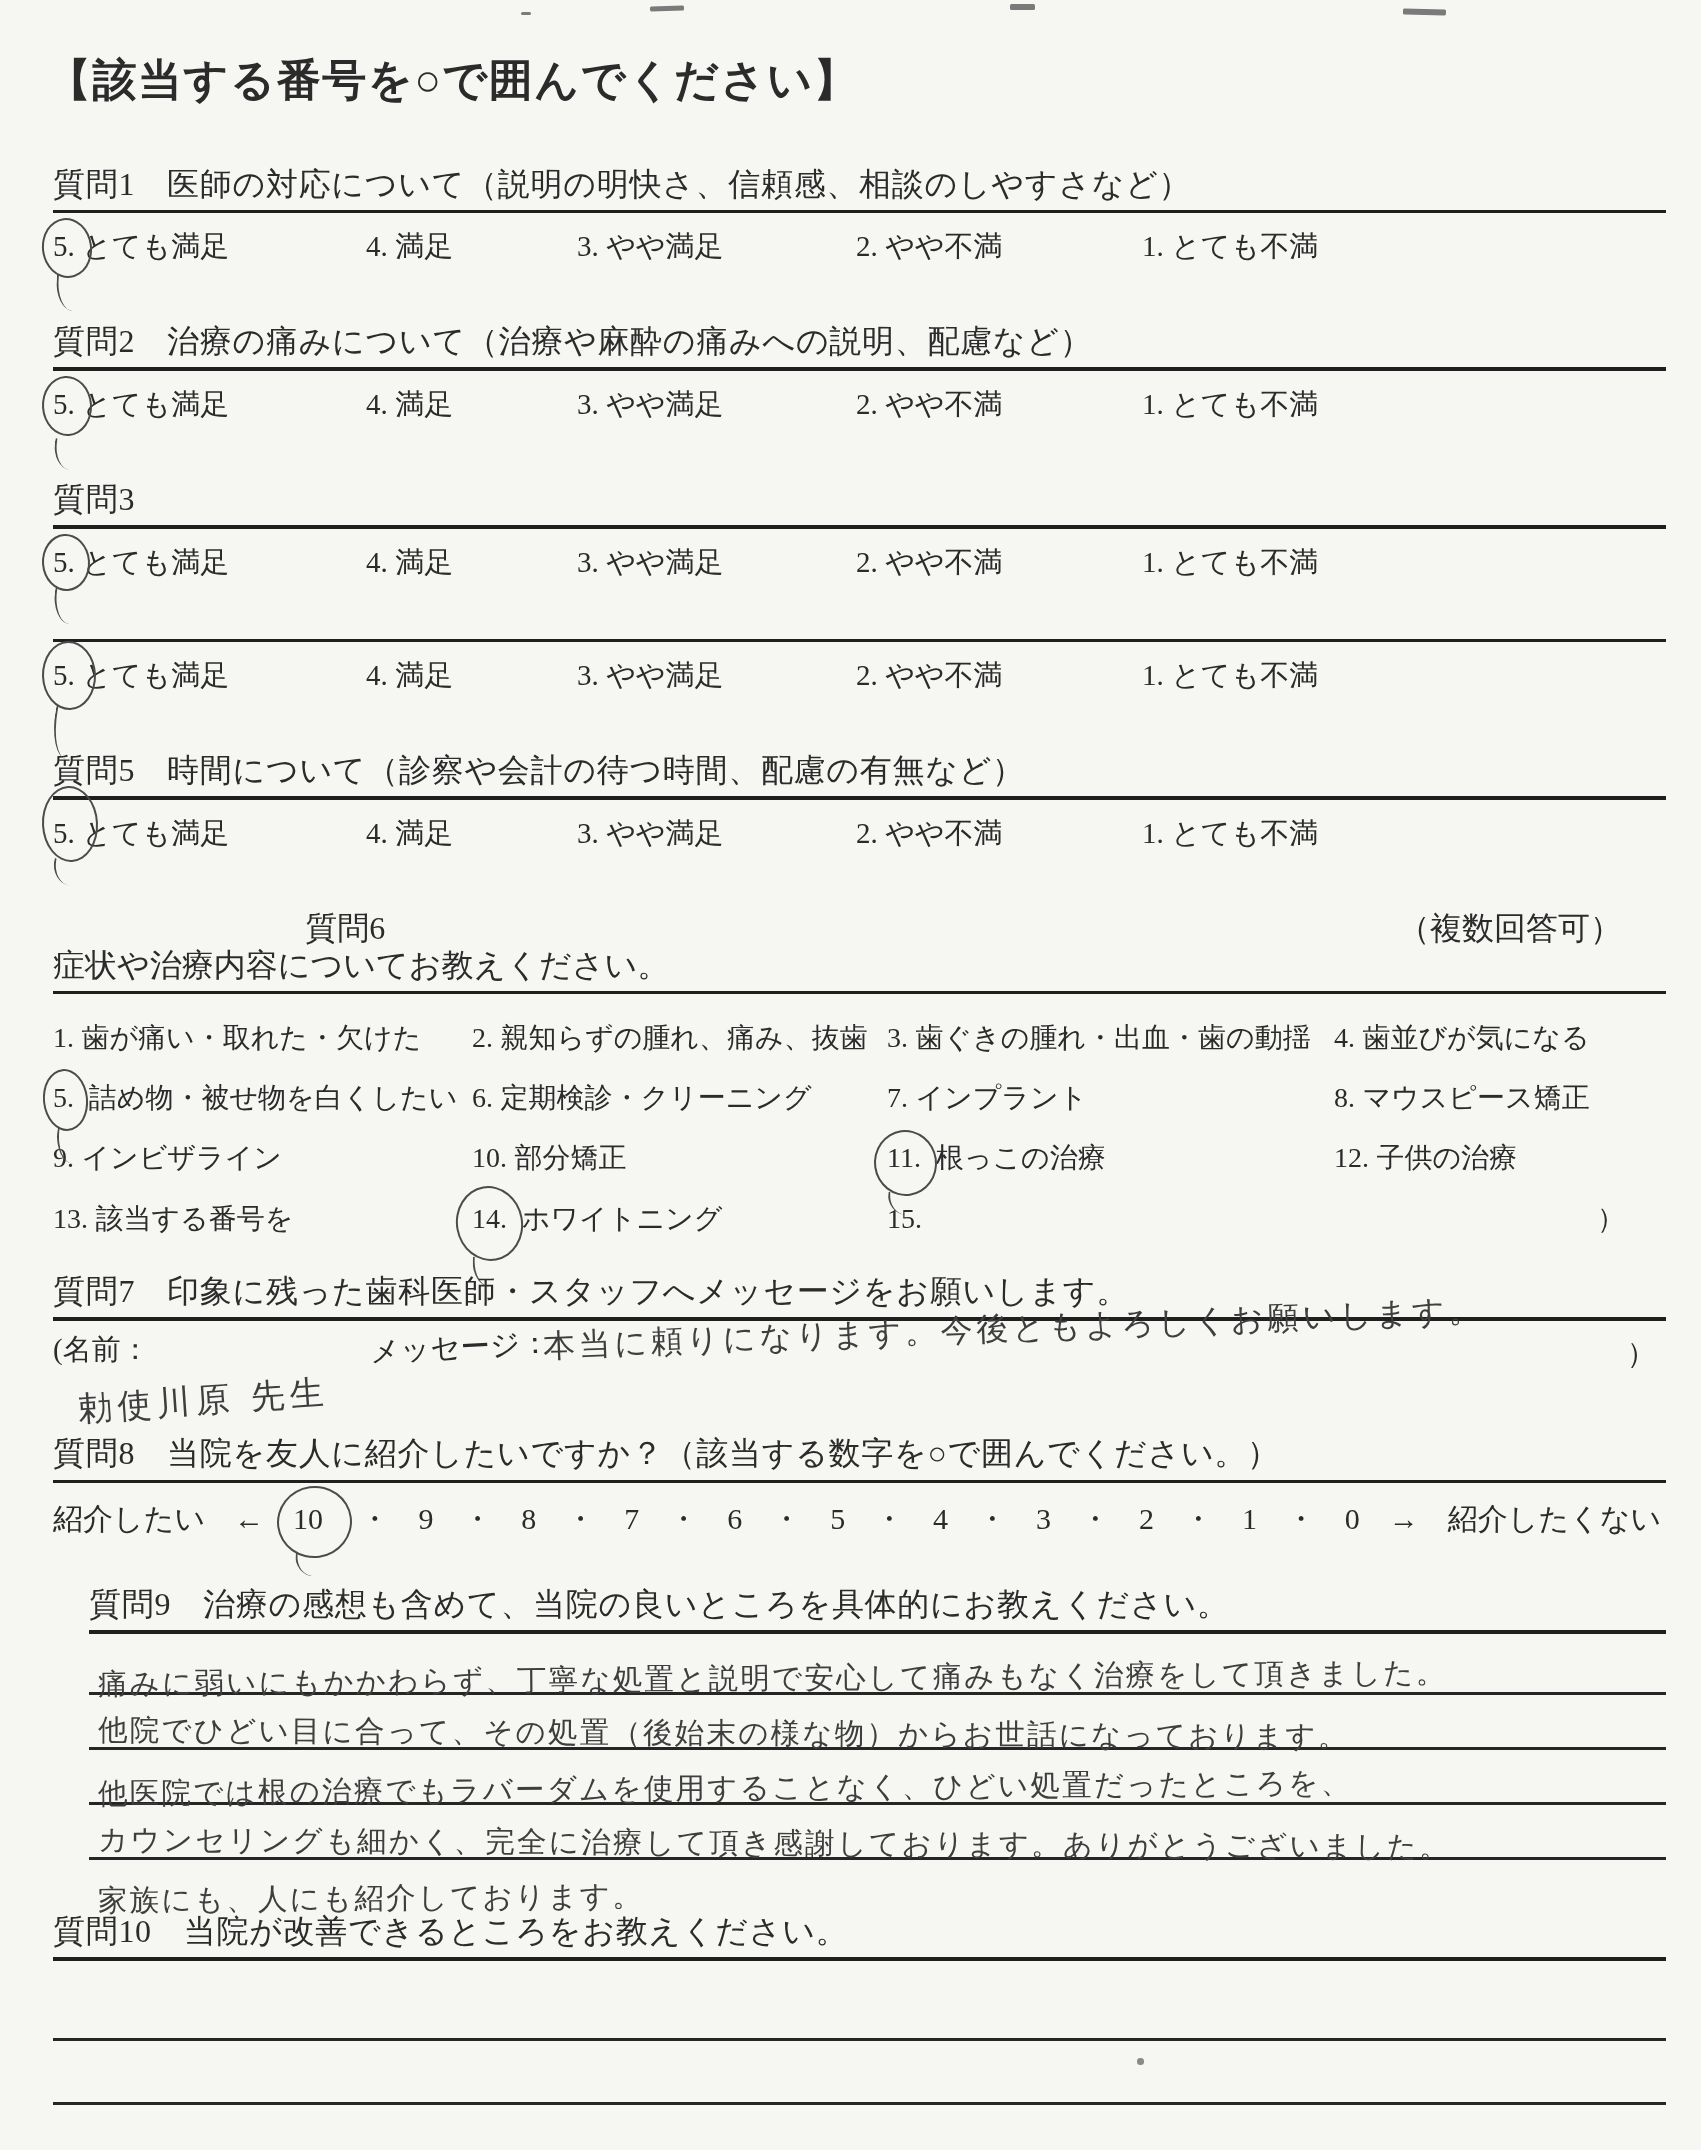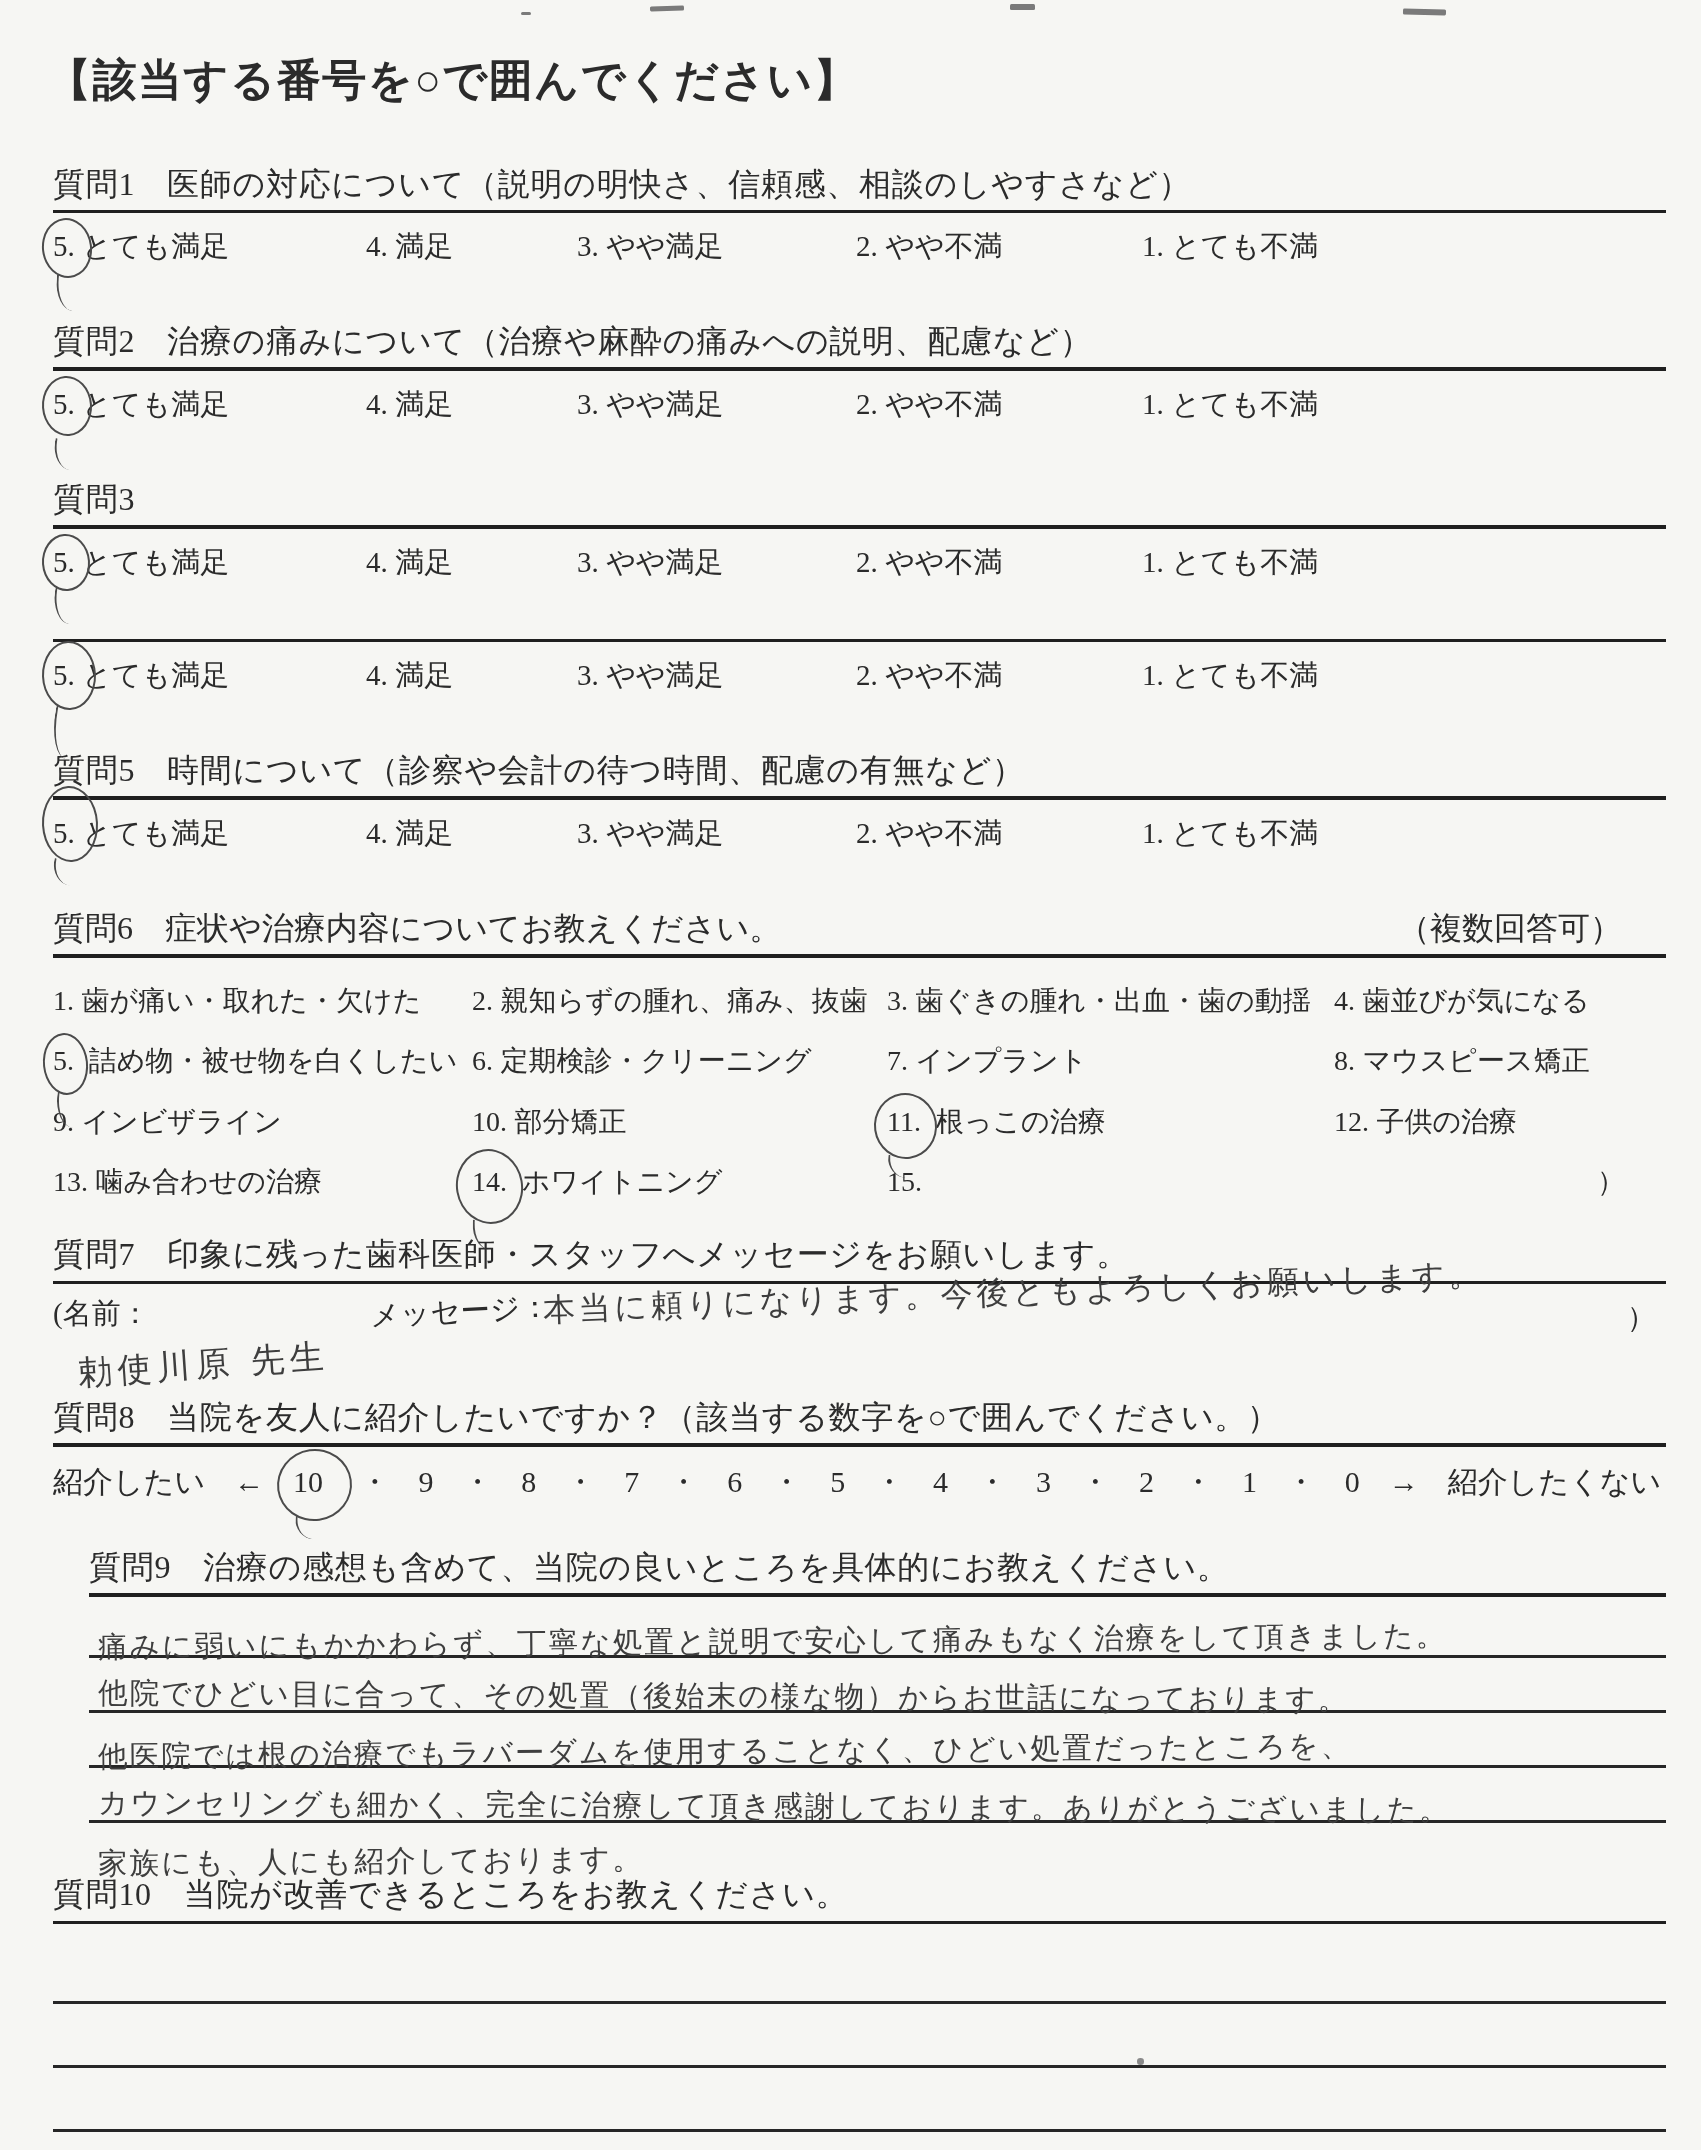--- a/index.html
+++ b/index.html
@@ -42,21 +42,21 @@
   .v1{transform:rotate(-7deg);}
   .v2::after{height:29.5px;}
   .v3{width:44px;height:53px;}
   .v4{width:50px;height:65px;top:-17.7px;transform:rotate(-2deg);}
   .v4::after{height:52px;bottom:-50px;}
   .v5{width:52px;height:72px;top:-29.5px;transform:rotate(-3deg);}
   .v5::after{height:25px;bottom:-23.6px;}
 
   
   .q6-head{display:flex;justify-content:space-between;align-items:baseline;font-size:32px;line-height:1.15;white-space:nowrap;}
-  .q6-head .lefthead{display:flex;align-items:center;}
+  .q6-head .lefthead{display:flex;align-items:center;flex-direction:column;}
   .q6-head .qlabel{margin-right:32px;}
   .q6-note{padding-right:44px;}
   .q6-grid{display:grid;grid-template-columns:419px 415px 447px 1fr;row-gap:26.6px;margin-top:26.6px;font-size:28px;line-height:1.2;}
   .q6-opt{display:flex;align-items:baseline;white-space:nowrap;}
   .q6-opt .num{margin-right:7.4px;}
   .paren-cell{text-align:right;padding-right:41px;display:block;}
   .hc-q6-5{width:41px;height:58px;left:-10.3px;top:-11.8px;transform:rotate(-6deg);}
   .hc-q6-11{width:59px;height:62px;left:-13.3px;top:-11.8px;transform:rotate(-8deg);}
   .hc-q6-11::after{height:22px;bottom:-19px;}
   .hc-q6-14{width:63px;height:71px;left:-16px;top:-16px;transform:rotate(-10deg);}
@@ -323,21 +323,21 @@
         </span>
         <span>根っこの治療</span>
       </span>
       <span class="q6-opt">
         <span class="num">12.</span>
         <span>子供の治療</span>
       </span>
 
       <span class="q6-opt">
         <span class="num">13.</span>
-        <span>噛み合わせの治療</span>
+        <span>該当する番号を</span>
       </span>
       <span class="q6-opt">
         <span class="numwrap">
           <span class="hand-circle hc-q6-14"></span>
           <span class="num">14.</span>
         </span>
         <span>ホワイトニング</span>
       </span>
       <span class="q6-opt">
         <span class="num">15.</span>

